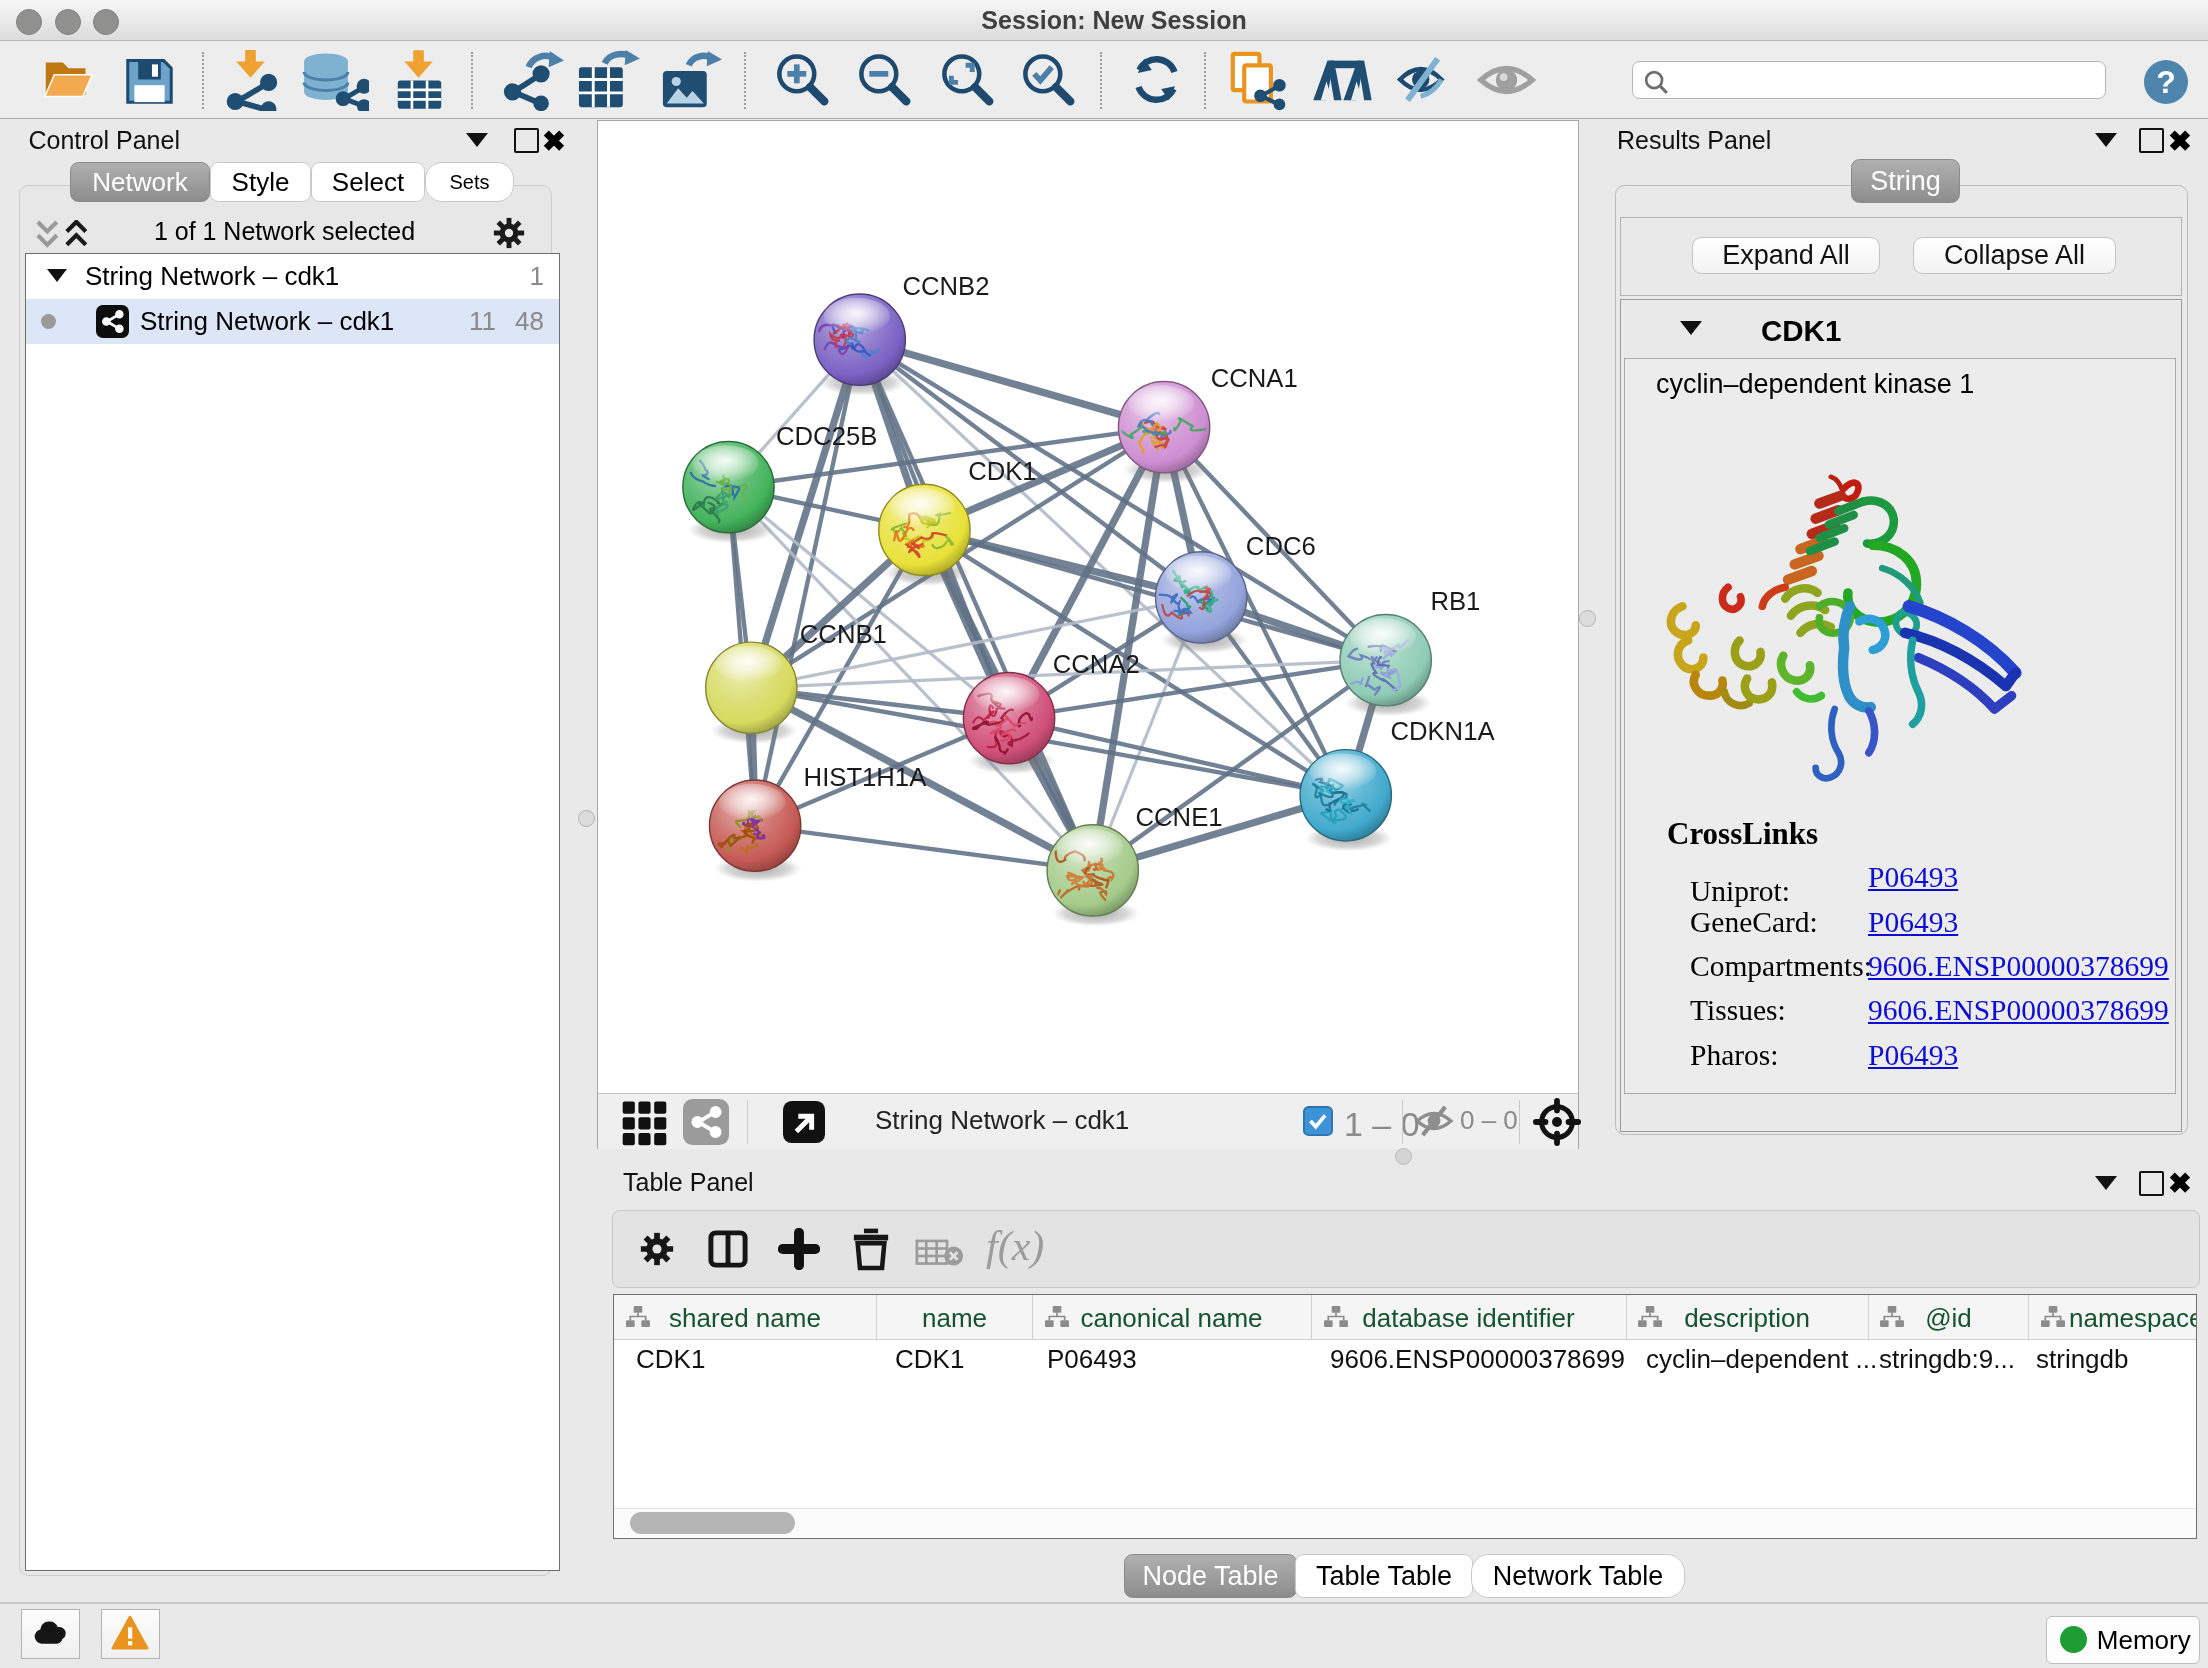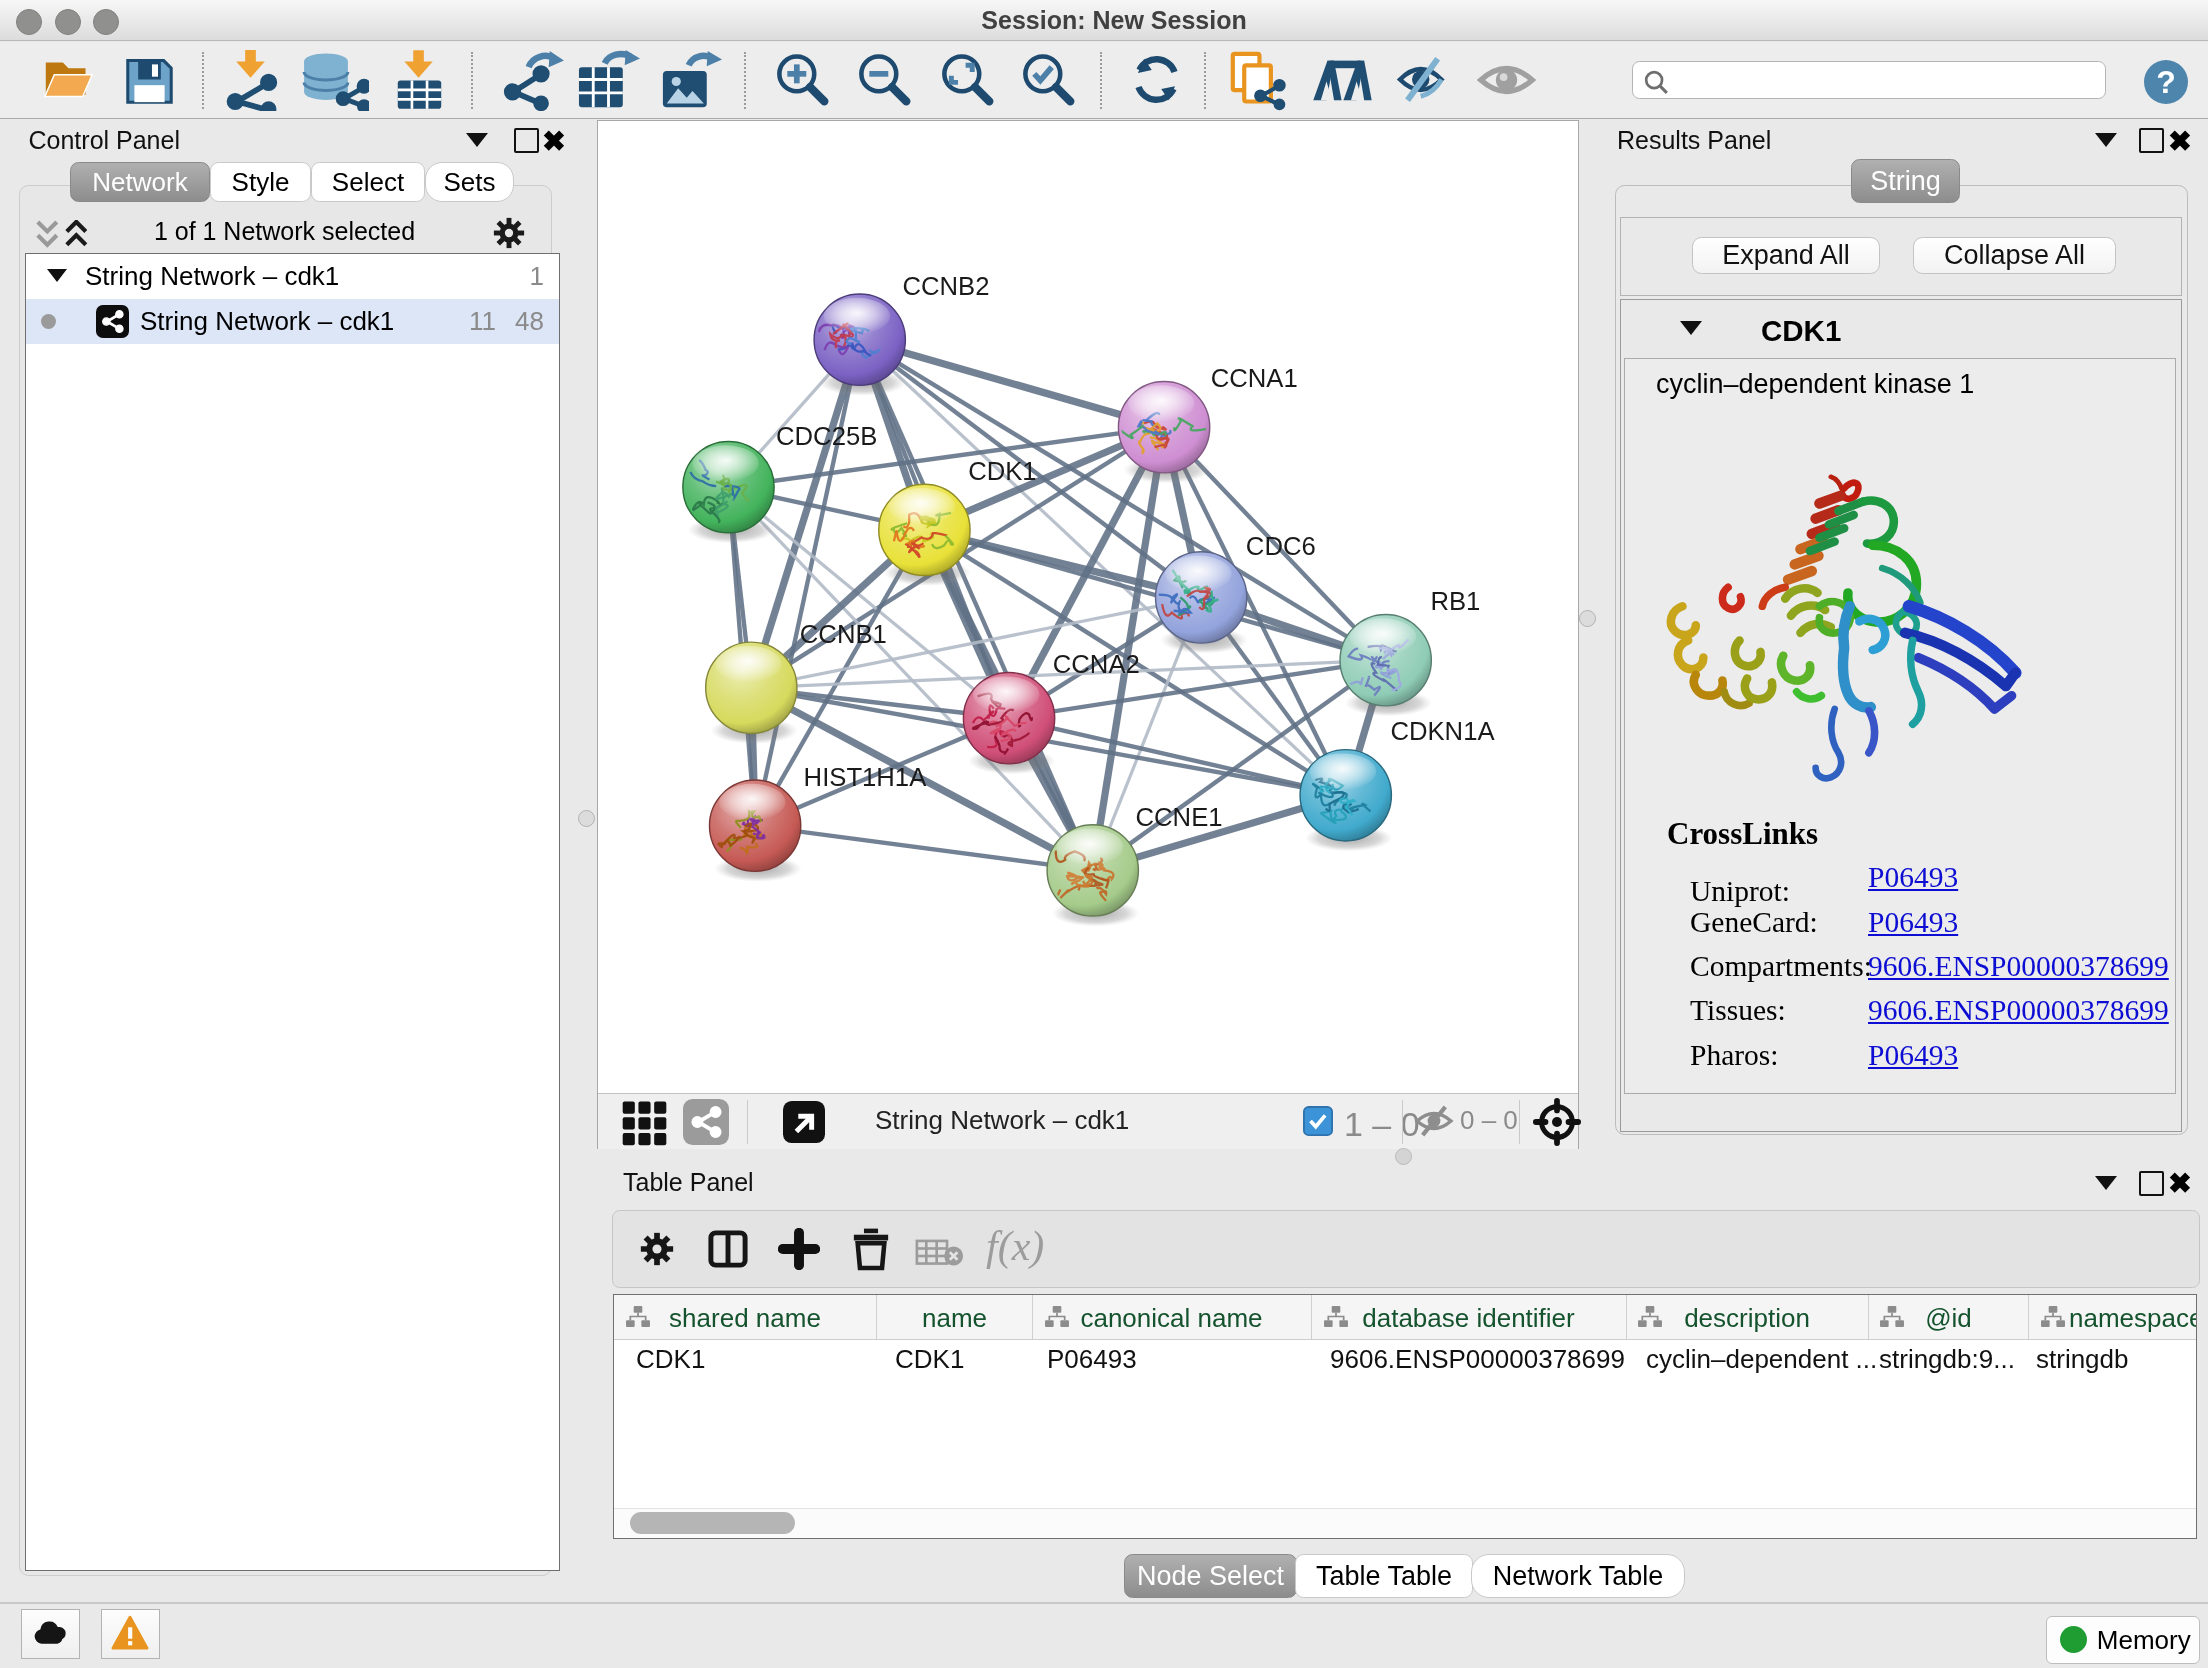--- a/index.html
+++ b/index.html
@@ -235,21 +235,21 @@
   
   <div class="abs ptitle" style="left:28.5px;top:126px;">Control Panel</div>
   <div class="abs phdr-tri" style="left:466px;top:133px;"></div>
   <div class="abs phdr-sq" style="left:514px;top:128px;"></div>
   <div class="abs" style="left:542px;top:125px;font-size:28.5px;font-weight:bold;">✖</div>
 
   <div class="abs" id="cp-box"></div>
   <div class="abs tabsel" style="left:70px;top:162px;width:138px;height:38px;border-radius:8.6px;font-size:26px;text-align:center;line-height:38px;">Network</div>
   <div class="abs tabun" style="left:210px;top:162px;width:99px;height:38px;border-radius:8.6px;font-size:26px;text-align:center;line-height:38px;">Style</div>
   <div class="abs tabun" style="left:311px;top:162px;width:112px;height:38px;border-radius:8.6px;font-size:26px;text-align:center;line-height:38px;">Select</div>
-  <div class="abs tabun" style="left:425px;top:162px;width:87px;height:38px;border-radius:17px;font-size:26px;text-align:center;line-height:38px;">Sets</div>
+  <div class="abs tabun" style="left:425px;top:162px;width:87px;height:38px;border-radius:17px;font-size:20px;text-align:center;line-height:38px;">Sets</div>
 
   <svg class="abs" style="left:34px;top:220px;" width="38" height="28.5" viewBox="0 0 20 15">
     <path d="M2 1 L7 6 L12 1 M2 8 L7 13 L12 8" fill="none" stroke="#9a9a9a" stroke-width="2.2"></path>
   </svg>
   <svg class="abs" style="left:63px;top:220px;" width="38" height="28.5" viewBox="0 0 20 15">
     <path d="M2 6 L7 1 L12 6 M2 13 L7 8 L12 13" fill="none" stroke="#1a1a1a" stroke-width="2.2"></path>
   </svg>
   <svg class="abs" style="left:492px;top:216px;" width="34" height="34" viewBox="0 0 18 18">
     <g fill="#1a1a1a">
         <circle cx="9" cy="9" r="5"></circle>
@@ -846,21 +846,21 @@
       <defs>
     <g id="treeicon">
       <rect x="9" y="1" width="9" height="7" rx="1" fill="#8c8c8c"></rect>
       <rect x="1" y="16" width="9" height="7" rx="1" fill="#8c8c8c"></rect>
       <rect x="17" y="16" width="9" height="7" rx="1" fill="#8c8c8c"></rect>
       <path d="M13.5 8 v4 M5.5 16 v-4 h16 v4" fill="none" stroke="#8c8c8c" stroke-width="1.8"></path>
     </g>
   </defs>
     </svg>
 
-  <div class="abs tabbtn tabsel" style="left:1124px;width:171px;border-radius:8.6px;">Node Select</div>
+  <div class="abs tabbtn tabsel" style="left:1124px;width:171px;border-radius:8.6px;">Node Table</div>
   <div class="abs tabbtn tabun" style="left:1295px;width:176px;border-radius:8.6px;">Table Table</div>
   <div class="abs tabbtn tabun" style="left:1471px;width:212px;border-radius:18px;">Network Table</div>
 
   
   <div class="abs" id="statusline"></div>
   <div class="stbtn" style="left:21px;">
     <svg style="position:absolute;left:8.6px;top:7.6px;" width="38" height="28.5" viewBox="0 0 20 15">
       <path d="M5.5 13.5 a3.8 3.8 0 0 1 -0.6-7.5 a4.8 4.8 0 0 1 9.2-1.2 a3.4 3.4 0 0 1 2.4 6.3 a3.2 3.2 0 0 1 -2.6 2.4 z" fill="#151515"></path>
     </svg>
   </div>

